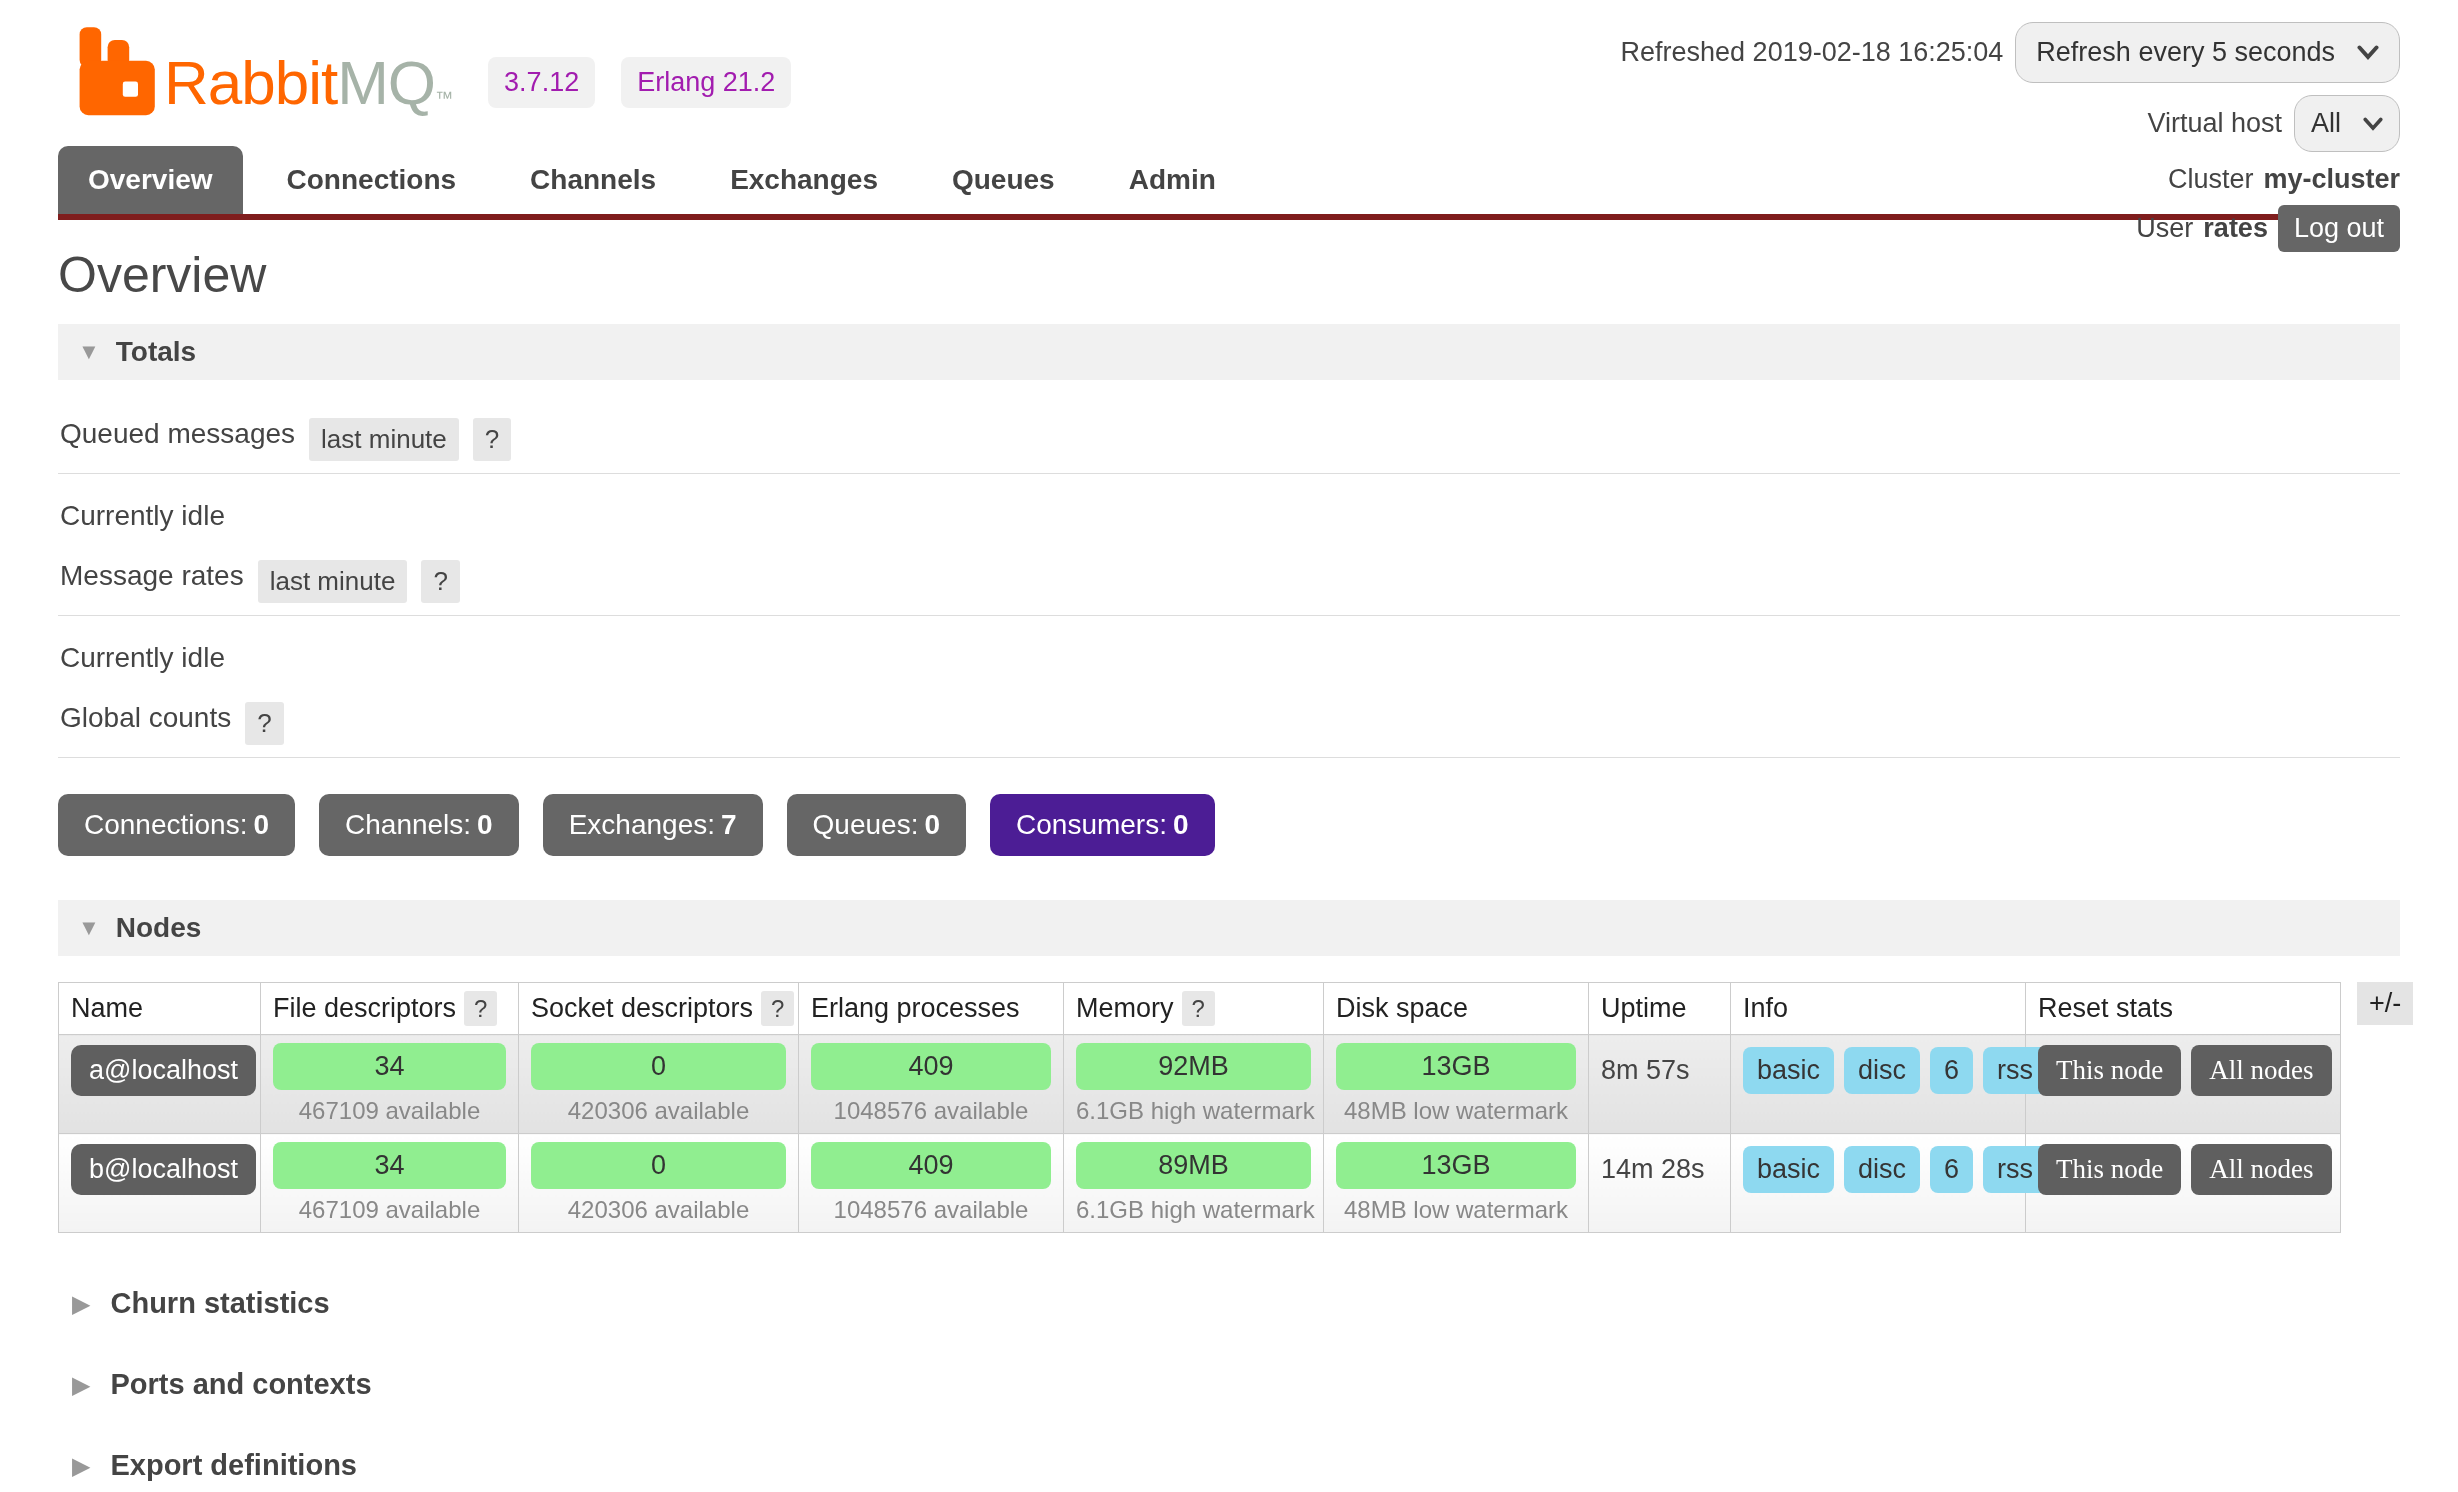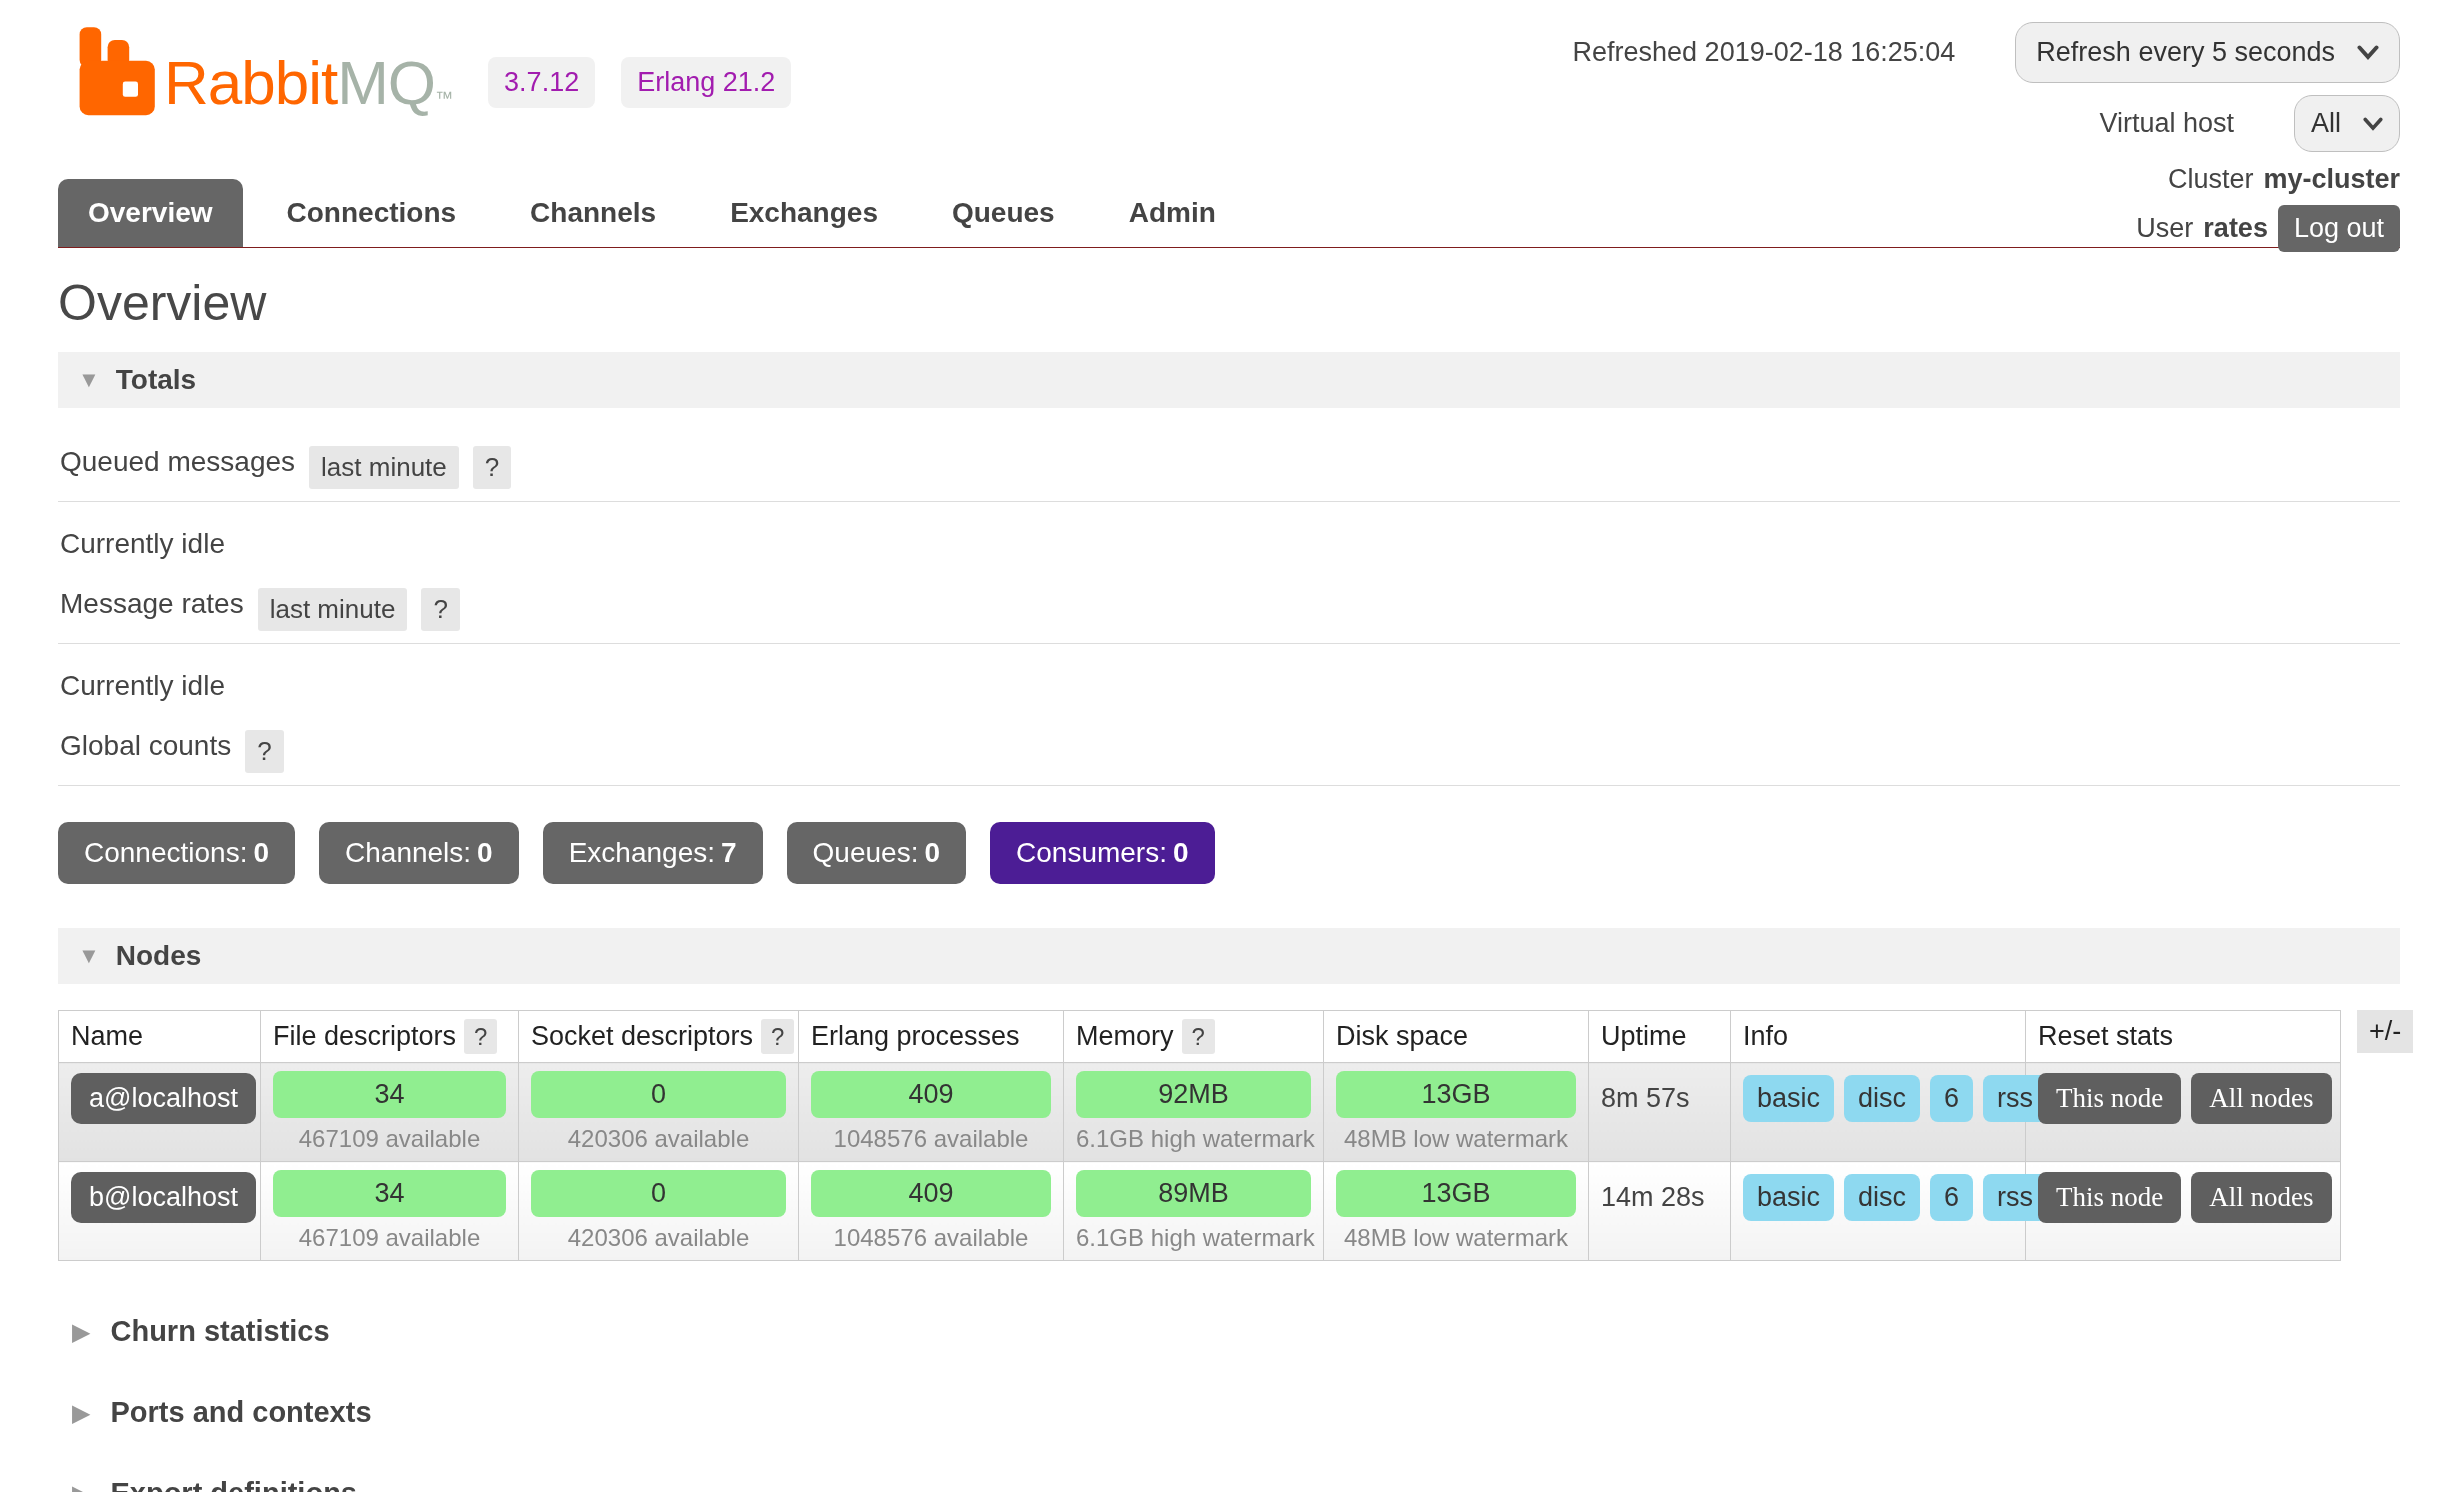--- a/index.html
+++ b/index.html
@@ -5,32 +5,32 @@
   * { margin:0; padding:0; box-sizing:border-box; }
   html,body { background:#fff; }
   body {
     width:2458px; height:1492px;
     font-family:"Liberation Sans", sans-serif;
     color:#444; overflow:hidden;
   }
   .page { padding:0 58px; }
 
   
-  .header { position:relative; height:248px; border-bottom:1px solid #7f1d1d; }
+  .header { position:relative; height:220px; border-bottom:6px solid #7f1d1d; }
   .logo-row { position:absolute; left:20px; top:26px; display:flex; align-items:flex-end; }
   .logo-mark { width:80px; height:92px; margin-right:6px; }
   .logo-text { font-size:62px; letter-spacing:-1px; line-height:1; padding-bottom:4px; }
   .logo-rabbit { color:#f266; color:#f60; }
   .logo-mq { color:#a6b3a8; }
   .logo-tm { font-size:18px; color:#a6b3a8; vertical-align:baseline; }
   .version-badges { display:flex; gap:26px; margin-left:36px; padding-bottom:10px; }
   .vbadge { background:#f1f1f1; border-radius:8px; padding:10px 16px; font-size:27px; color:#a21caf; }
 
   .top-right { position:absolute; right:0; top:22px; text-align:right; }
-  .tr-row { display:flex; justify-content:flex-end; align-items:center; margin-bottom:12px;gap:48px; }
+  .tr-row { display:flex; justify-content:flex-end; align-items:center; margin-bottom:12px; }
   .tr-label { font-size:27px; color:#444; }
   .selectbox {
     background:#f0f0f0; border:1px solid #bfbfbf; border-radius:18px;
     display:flex; align-items:center; gap:22px;
     padding:14px 20px; font-size:27px; color:#333; margin-left:12px; cursor:pointer;
   }
   .selectbox.small { padding:12px 16px; }
   .chev { display:inline-flex; }
   .cluster-line, .user-line { font-size:27px; margin-top:10px; display:flex; justify-content:flex-end; align-items:center; gap:10px; }
   .bold { font-weight:bold; }

